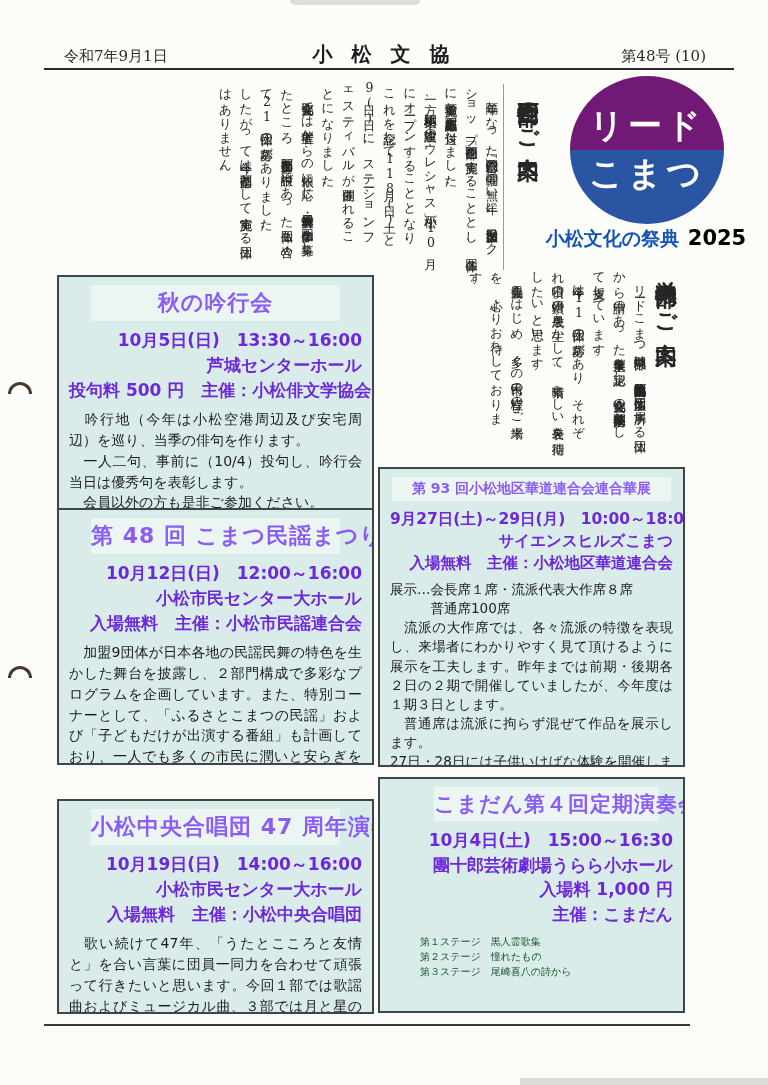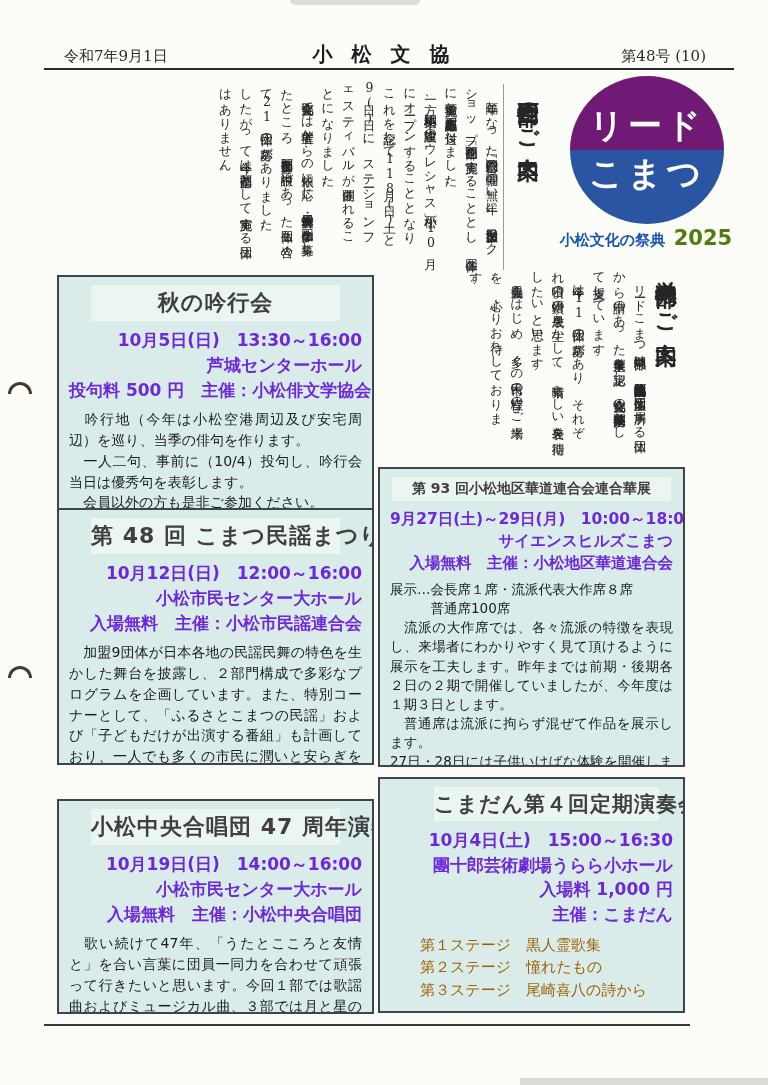--- a/index.html
+++ b/index.html
@@ -50,51 +50,51 @@
   #logo-circle {
     position:absolute; left:570px; top:76px; width:154px; height:148px;
     border-radius:50%; overflow:hidden;
   }
   .logo-half { height:50%; display:flex; justify-content:center; color:#fff;
                font-weight:700; font-size:34px; letter-spacing:4px; }
   .logo-top    { background:#701a75; align-items:flex-end; padding-bottom:1px; }
   .logo-bottom { background:#2a55a2; align-items:flex-start; padding-top:1px; }
   #logo-caption { position:absolute; left:538px; top:226px; width:216px; text-align:center;
                   font-weight:700; white-space:nowrap; }
-  #logo-caption .cap  { color:#1553b5; font-size:15px; }
-  #logo-caption .year { color:#4d7c0f; font-size:21px; margin-left:3px; }
+  #logo-caption .cap  { color:#1553b5; font-size:19px; }
+  #logo-caption .year { color:#000000; font-size:21px; margin-left:3px; }
 
   
   .evbox {
     position:absolute; background:#d9ecea; border:2px solid #3d4749;
     padding:6px 10px 8px; overflow:hidden;
   }
   #box1 { left:57px;  top:275px; width:317px; height:237px; }
   #box2 { left:57px;  top:508px; width:317px; height:257px; }
   #box3 { left:57px;  top:799px; width:317px; height:215px; }
   #box4 { left:378px; top:467px; width:307px; height:300px; }
   #box5 { left:378px; top:777px; width:307px; height:236px;padding-left:40px; }
 
   .ev-title {
     text-align:center; font-weight:700; font-size:22px; letter-spacing:1px;
-    background:#ebf5f2; color:#404040; margin:2px 22px 7px; padding:3px 0;
+    background:#ebf5f2; color:#8b5cf6; margin:2px 22px 7px; padding:3px 0;
     white-space:nowrap;
   }
   #box4 .ev-title { font-size:14px; letter-spacing:0; margin:2px 2px 7px; }
   #box5 .ev-title { font-size:21px; margin:2px 14px 7px; }
 
   .ev-info { text-align:right; font-weight:700; font-size:17px; line-height:1.48;
              color:#6d28d9; white-space:nowrap; }
   #box4 .ev-info { font-size:15.5px; line-height:1.42; }
   #box5 .ev-info { line-height:1.45; }
 
   .ev-body { margin-top:6px; font-size:14px; line-height:1.48; text-align:justify; color:#1c1c1c; }
   #box4 .ev-body { font-size:13.5px; line-height:1.42; }
 
-  .ev-program { margin-top:7px; font-size:15px; line-height:1.5; color:#a16207; }
+  .ev-program { margin-top:7px; font-size:10px; line-height:1.5; color:#14532d; }
 
   
   #ftr-rule { position:absolute; left:44px; top:1024px; width:646px; height:2px; background:#3a3a3a; }
   .punch {
     position:absolute; left:8px; width:24px; height:12px;
     border:3px solid #473a2e; border-bottom:none; border-radius:12px 12px 0 0;
     background:#fffef9;
   }
   #punch1 { top:382px; } #punch2 { top:666px; }
   #scan-smudge { position:absolute; left:290px; top:0; width:130px; height:5px;

